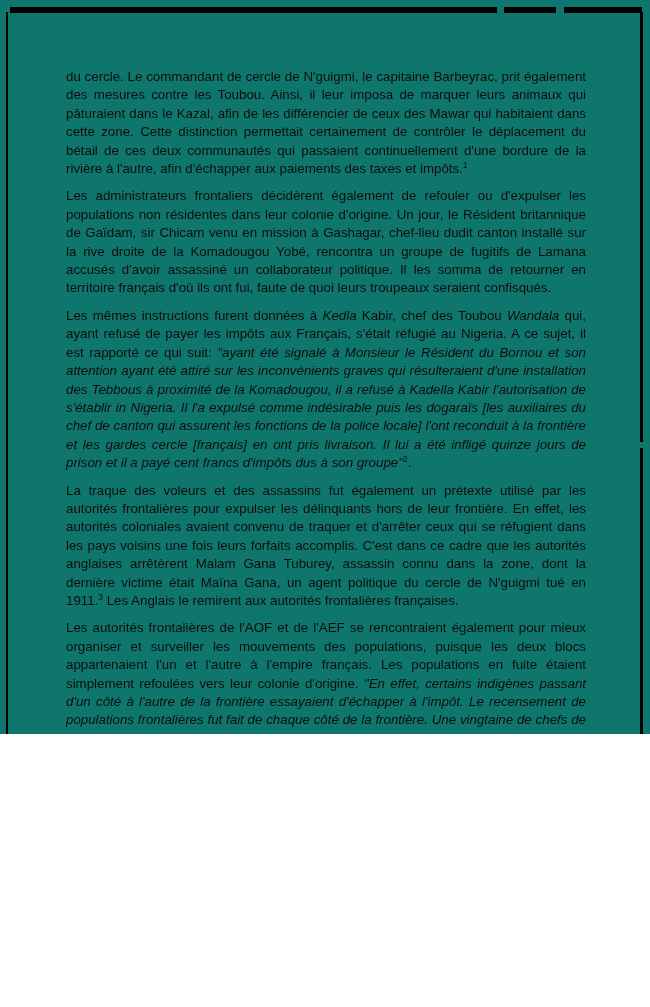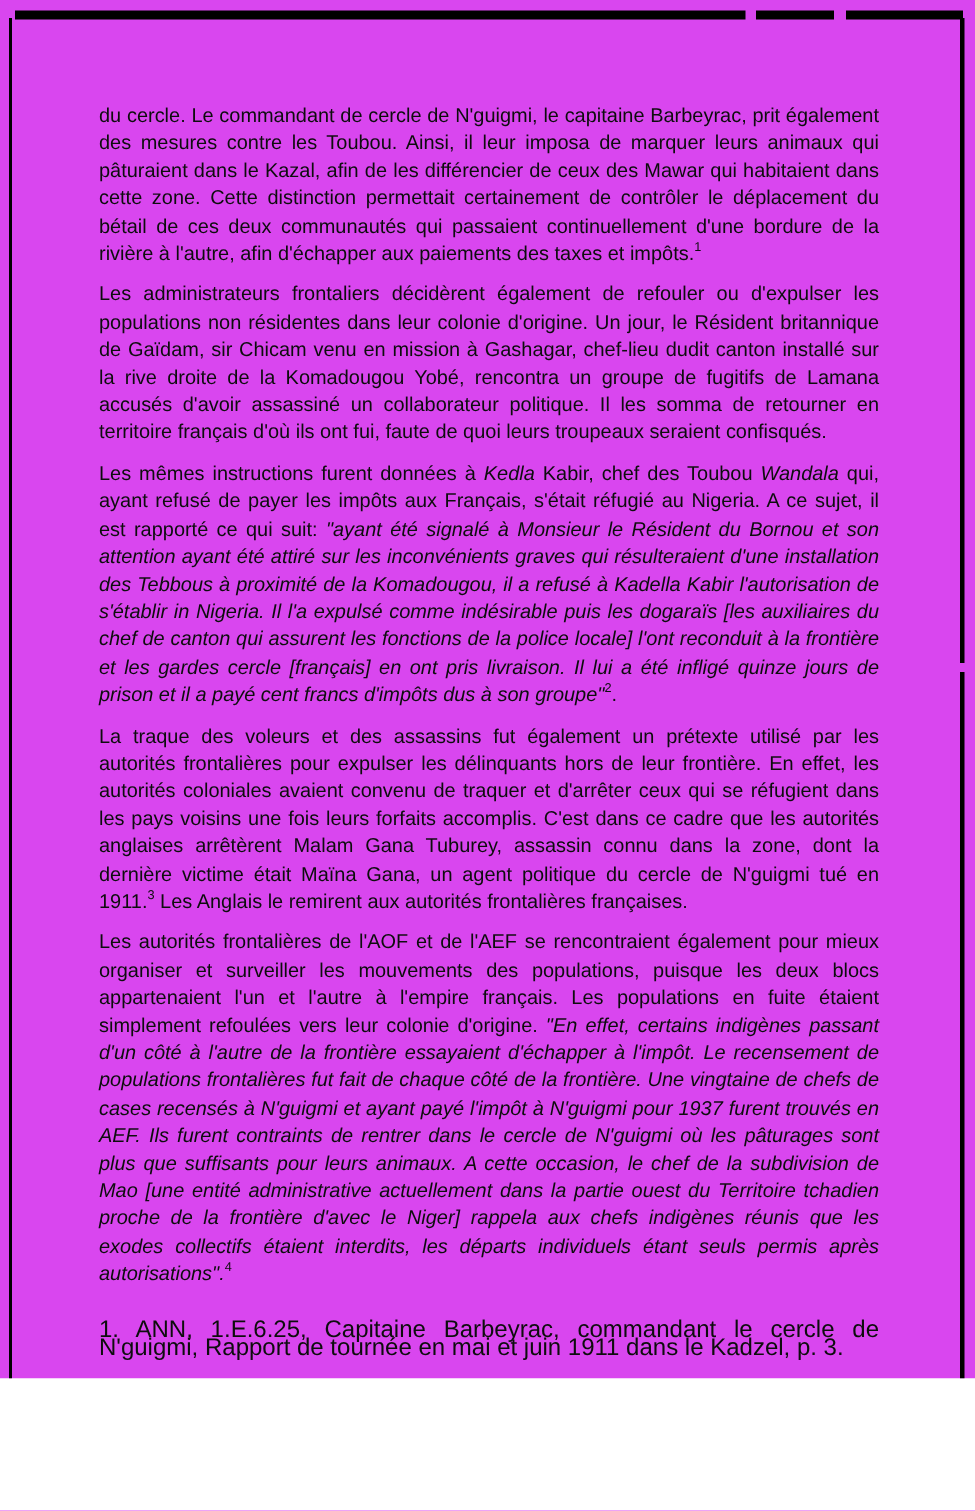--- a/index.html
+++ b/index.html
@@ -4,22 +4,22 @@
 <style>
   html, body {
     margin: 0;
     padding: 0;
     background: #ffffff;
     font-family: "Liberation Sans", sans-serif;
   }
   .page {
     position: relative;
     width: 650px;
-    height: 919px;
-    background: #d946ef;
+    height: 734px;
+    background: #0f766e;
     color: #0d0d0d;
     overflow: hidden;
     margin: 0 auto;
   }
   .mark {
     position: absolute;
     background: #000;
   }
   .content {
     position: absolute;

